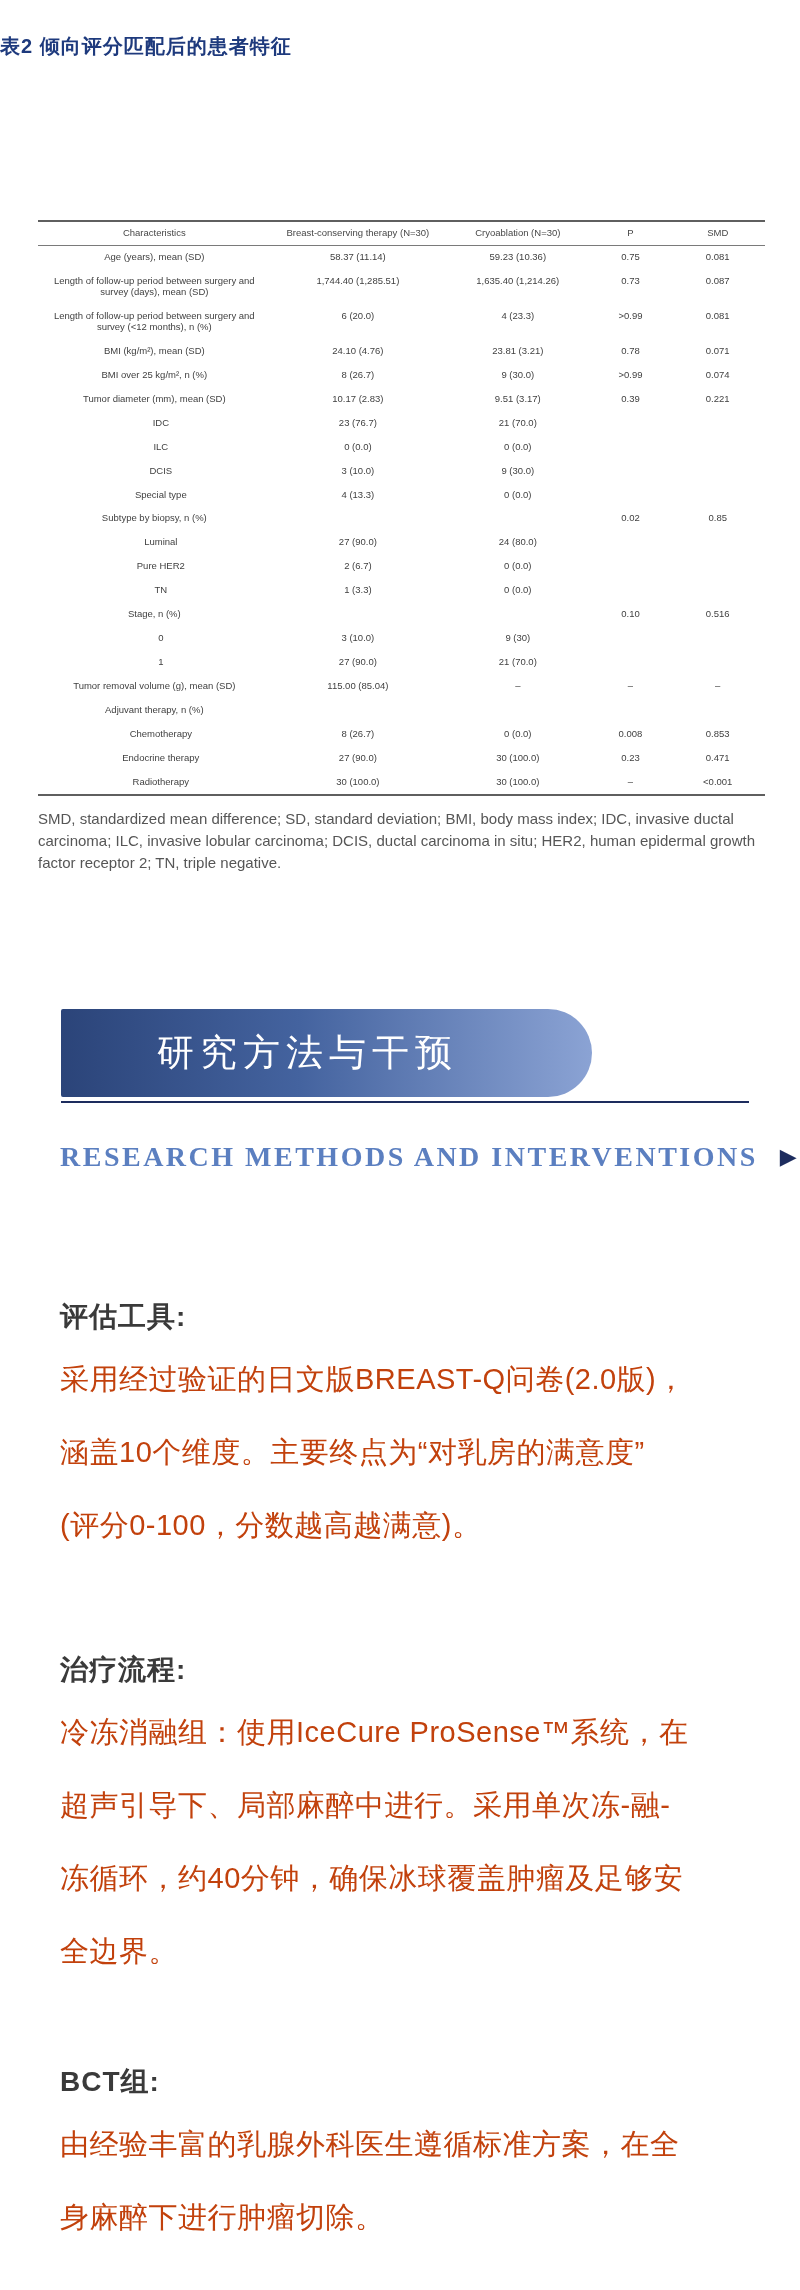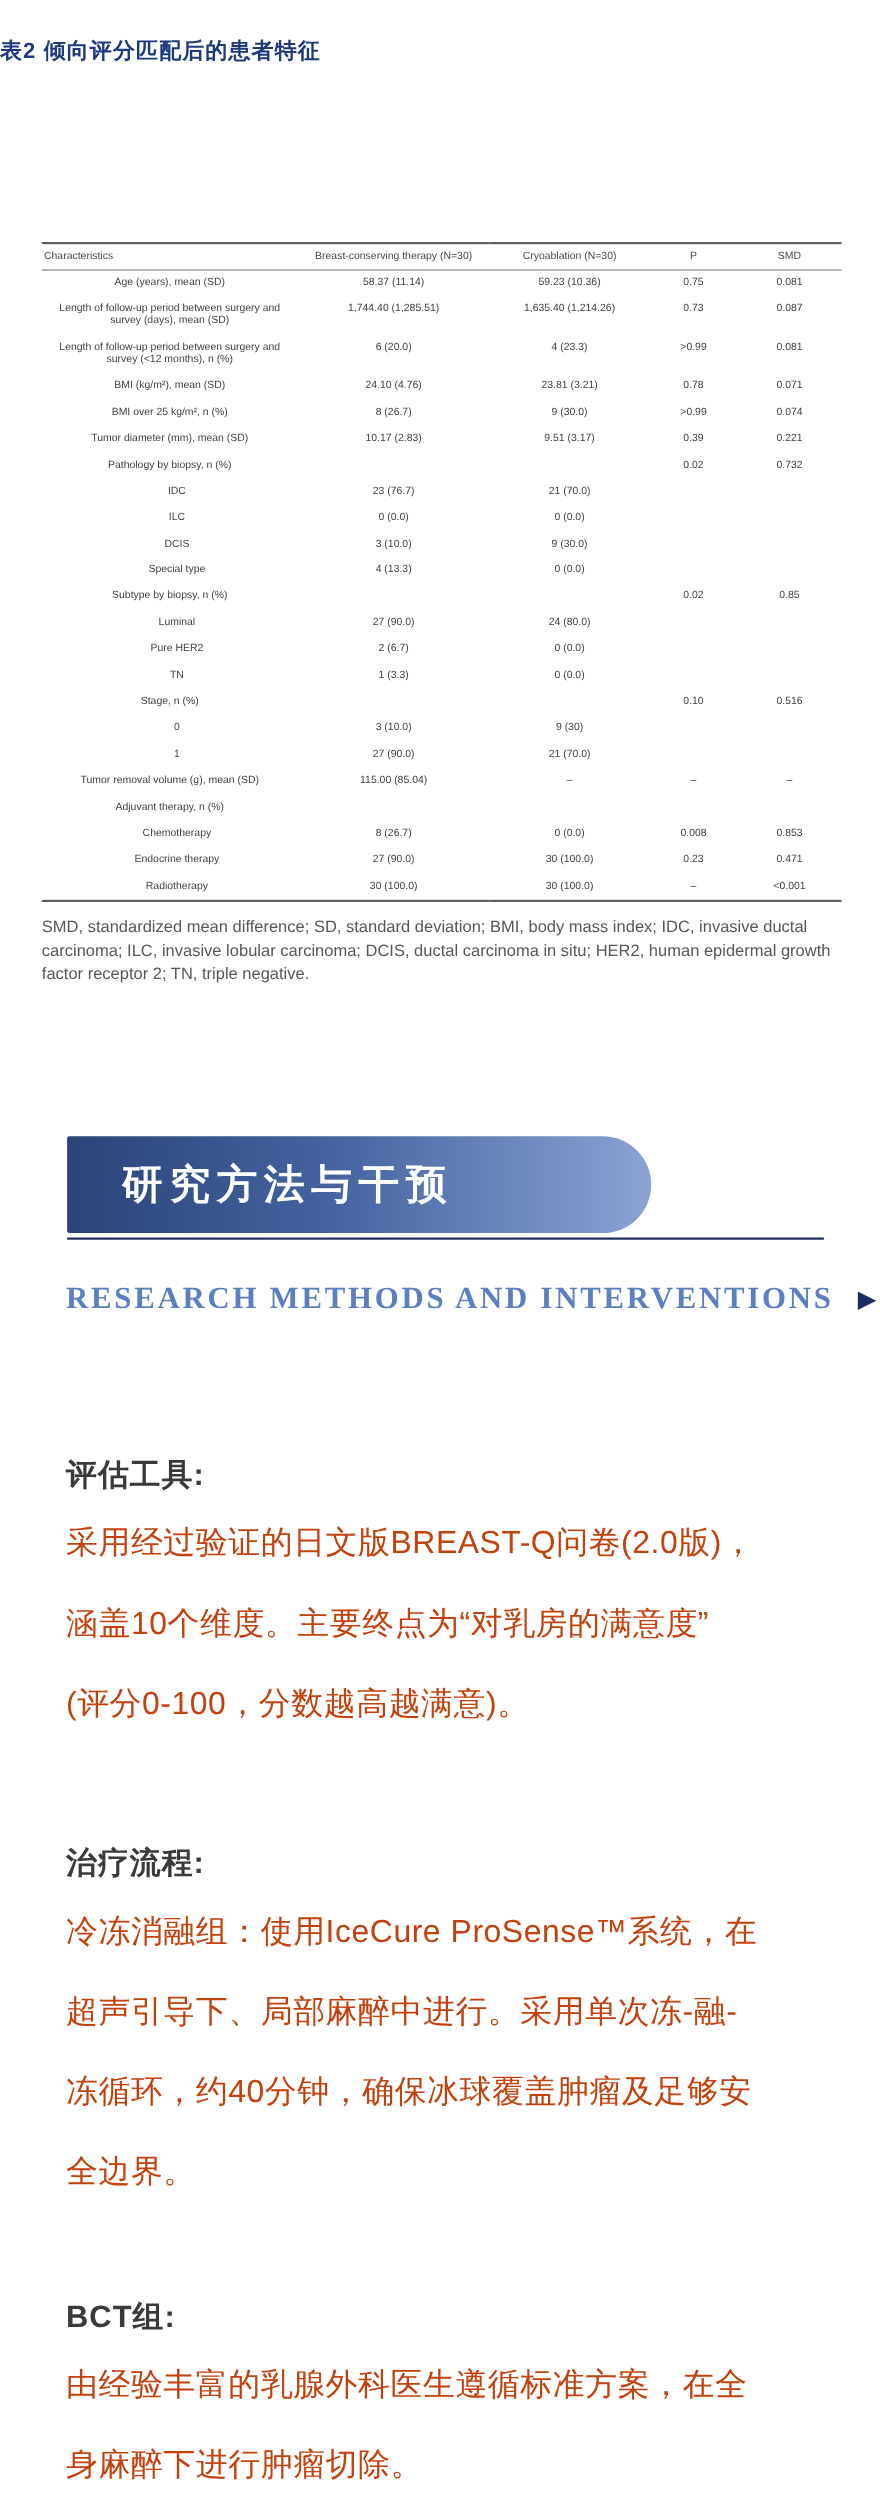--- a/index.html
+++ b/index.html
@@ -28,21 +28,21 @@
     font-size: 9.5px;
     line-height: 1.15;
   }
   thead th {
     font-weight: normal;
     color: #474747;
     text-align: center;
     padding: 6px 2px;
     border-bottom: 1px solid #7a7a7a;
   }
-  thead th.c0 { text-align: left; margin-top: 28px; }
+  thead th.c0 { text-align: center; margin-top: 28px; }
   col.c0 { width: 32%; }
   col.c1 { width: 24%; }
   col.c2 { width: 20%; }
   col.c3 { width: 11%; }
   col.c4 { width: 13%; }
   tbody td {
     padding: 6.5px 2px;
     text-align: center;
     vertical-align: top;
   }
@@ -59,22 +59,22 @@
   .banner {
     margin: 136px 0 0 61px;
     width: 531px; height: 88px;
     background: linear-gradient(90deg, #2b4479 0%, #44639f 45%, #8ba3d4 100%);
     border-radius: 2px 46px 46px 2px;
     display: flex; align-items: center;
     padding-left: 50px;
   }
   .banner-title {
     font-family: "Liberation Serif", "DejaVu Serif", serif;
-    font-size: 37px; font-weight: bold;
-    color: #ffffff; letter-spacing: 6px;
+    font-size: 37px; font-weight: normal;
+    color: #ffffff; letter-spacing: 6px; margin-left: 46px;
   }
   .banner-rule {
     margin: 4px 0 0 61px;
     width: 688px; height: 0;
     border-top: 2px solid #1d2c5e;
   }
   .subtitle-row {
     margin: 38px 0 0 60px;
     width: 690px;
     display: flex; align-items: center;
@@ -169,27 +169,20 @@
           <td>9 (30.0)</td>
           <td>&gt;0.99</td>
           <td>0.074</td>
         </tr>
         <tr>
           <td>Tumor diameter (mm), mean (SD)</td>
           <td>10.17 (2.83)</td>
           <td>9.51 (3.17)</td>
           <td>0.39</td>
           <td>0.221</td>
-        </tr>
-        <tr>
-          <td>Pathology by biopsy, n (%)</td>
-          <td></td>
-          <td></td>
-          <td>0.02</td>
-          <td>0.732</td>
         </tr>
         <tr>
           <td class="indent">IDC</td>
           <td>23 (76.7)</td>
           <td>21 (70.0)</td>
           <td></td>
           <td></td>
         </tr>
         <tr>
           <td class="indent">ILC</td>

